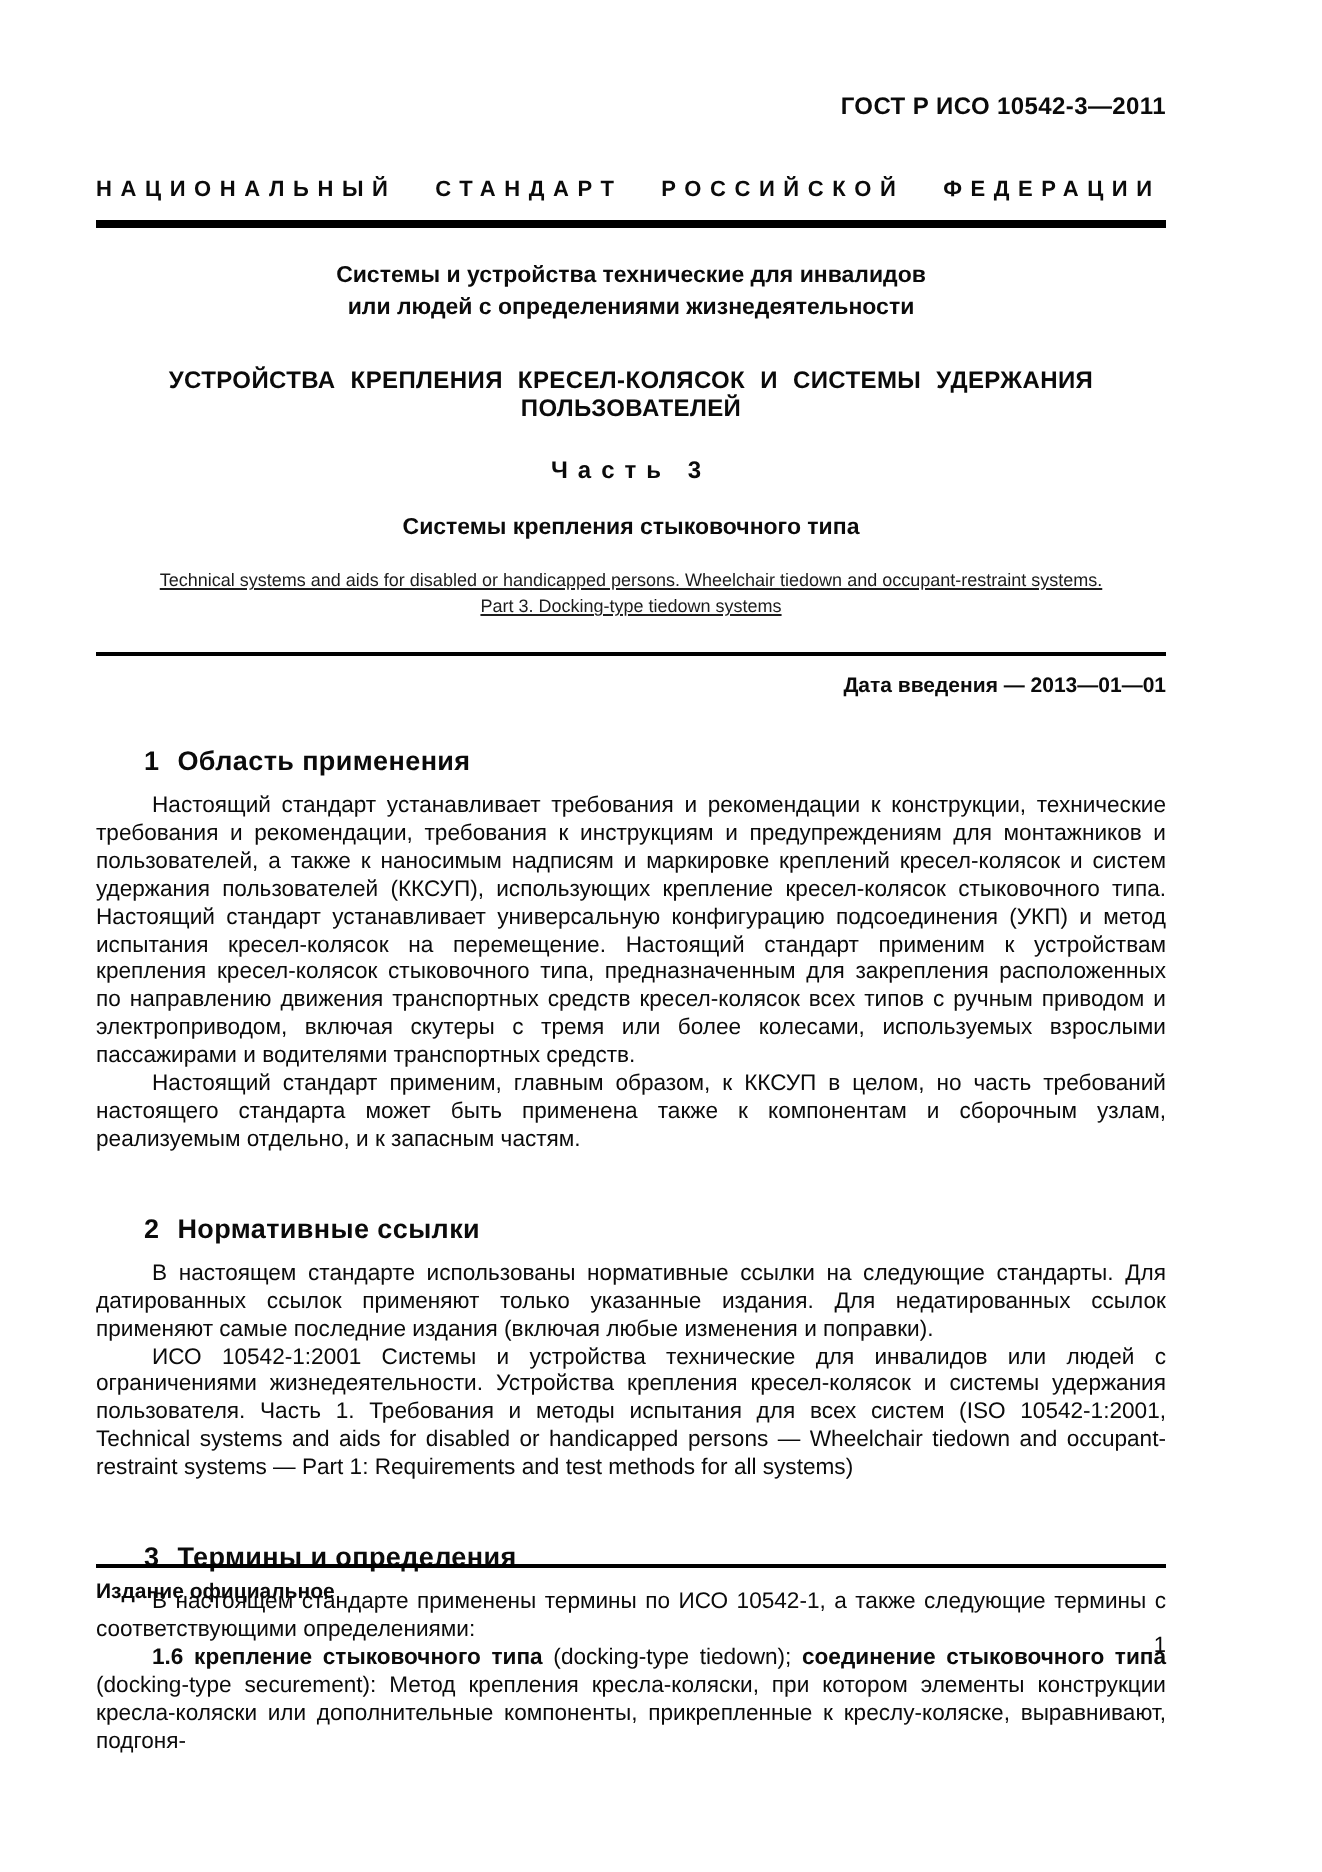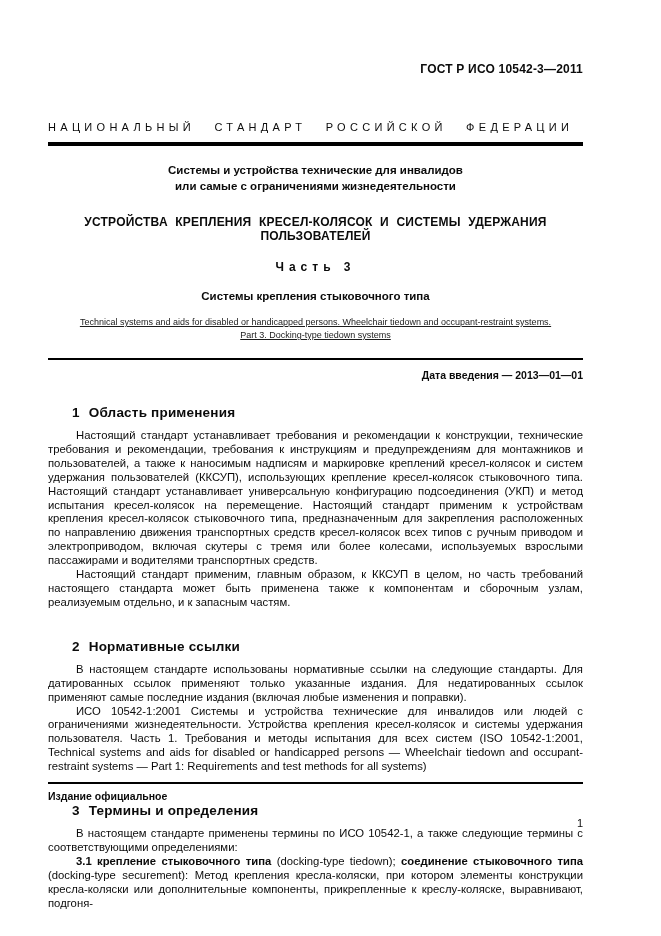--- a/index.html
+++ b/index.html
@@ -11,29 +11,29 @@
     background: #ffffff;
     color: #0b0b0b;
     font-family: "Liberation Sans", sans-serif;
     overflow: hidden;
     box-sizing: border-box;
   }
   .content {
     padding: 0 78px 0 48px;
   }
   .doc-code {
-    padding-top: 62px;
+    padding-top: 46px;
     text-align: right;
     font-weight: bold;
     font-size: 12px;
     letter-spacing: 0.2px;
   }
   .fed-line {
-    margin-top: 45px;
-    font-weight: normal;
+    margin-top: 29px;
+    font-weight: bold;
     font-size: 11px;
     letter-spacing: 4.3px;
     word-spacing: 12px;
     white-space: nowrap;
   }
   .rule-thick {
     height: 4px;
     background: #000;
     margin-top: 9px;
   }
@@ -126,21 +126,21 @@
   <div class="content">
 
     <div class="doc-code">ГОСТ Р ИСО 10542-3—2011</div>
 
     <div class="fed-line">НАЦИОНАЛЬНЫЙ СТАНДАРТ РОССИЙСКОЙ ФЕДЕРАЦИИ</div>
 
     <div class="rule-thick"></div>
 
     <div class="title-block">
       <div>Системы и устройства технические для инвалидов</div>
-      <div>или самые с ограничениями жизнедеятельности</div>
+      <div>или людей с определениями жизнедеятельности</div>
     </div>
 
     <div class="main-title">УСТРОЙСТВА КРЕПЛЕНИЯ КРЕСЕЛ-КОЛЯСОК И СИСТЕМЫ УДЕРЖАНИЯ ПОЛЬЗОВАТЕЛЕЙ</div>
 
     <div class="part-label">Часть 3</div>
 
     <div class="subtitle">Системы крепления стыковочного типа</div>
 
     <div class="eng-block">
       <div>Technical systems and aids for disabled or handicapped persons. Wheelchair tiedown and occupant-restraint systems.</div>
@@ -153,21 +153,21 @@
 
     <div class="sections">
         <h2><span class="h-num">1</span><span>Область применения</span></h2>
         <p class="body-p"><span>Настоящий стандарт устанавливает требования и рекомендации к конструкции, технические требования и рекомендации, требования к инструкциям и предупреждениям для монтажников и пользователей, а также к наносимым надписям и маркировке креплений кресел-колясок и систем удержания пользователей (ККСУП), использующих крепление кресел-колясок стыковочного типа. Настоящий стандарт устанавливает универсальную конфигурацию подсоединения (УКП) и метод испытания кресел-колясок на перемещение. Настоящий стандарт применим к устройствам крепления кресел-колясок стыковочного типа, предназначенным для закрепления расположенных по направлению движения транспортных средств кресел-колясок всех типов с ручным приводом и электроприводом, включая скутеры с тремя или более колесами, используемых взрослыми пассажирами и водителями транспортных средств.</span></p>
         <p class="body-p"><span>Настоящий стандарт применим, главным образом, к ККСУП в целом, но часть требований настоящего стандарта может быть применена также к компонентам и сборочным узлам, реализуемым отдельно, и к запасным частям.</span></p>
         <h2><span class="h-num">2</span><span>Нормативные ссылки</span></h2>
         <p class="body-p"><span>В настоящем стандарте использованы нормативные ссылки на следующие стандарты. Для датированных ссылок применяют только указанные издания. Для недатированных ссылок применяют самые последние издания (включая любые изменения и поправки).</span></p>
         <p class="body-p"><span>ИСО 10542-1:2001 Системы и устройства технические для инвалидов или людей с ограничениями жизнедеятельности. Устройства крепления кресел-колясок и системы удержания пользователя. Часть 1. Требования и методы испытания для всех систем (ISO 10542-1:2001, Technical systems and aids for disabled or handicapped persons — Wheelchair tiedown and occupant-restraint systems — Part 1: Requirements and test methods for all systems)</span></p>
         <h2><span class="h-num">3</span><span>Термины и определения</span></h2>
         <p class="body-p"><span>В настоящем стандарте применены термины по ИСО 10542-1, а также следующие термины с соответствующими определениями:</span></p>
-        <p class="body-p"><span class="b">3.1 крепление стыковочного типа</span><span> (docking-type tiedown); </span><span class="b">соединение стыковочного типа</span><span> (docking-type securement): Метод крепления кресла-коляски, при котором элементы конструкции кресла-коляски или дополнительные компоненты, прикрепленные к креслу-коляске, выравнивают, подгоня-</span></p>
+        <p class="body-p"><span class="b">1.6 крепление стыковочного типа</span><span> (docking-type tiedown); </span><span class="b">соединение стыковочного типа</span><span> (docking-type securement): Метод крепления кресла-коляски, при котором элементы конструкции кресла-коляски или дополнительные компоненты, прикрепленные к креслу-коляске, выравнивают, подгоня-</span></p>
       </div>
 
   </div>
 
   <div class="footer">
     <div class="footer-rule"></div>
     <div class="footer-note">Издание официальное</div>
     <div class="page-num">1</div>
   </div>
 </div>

